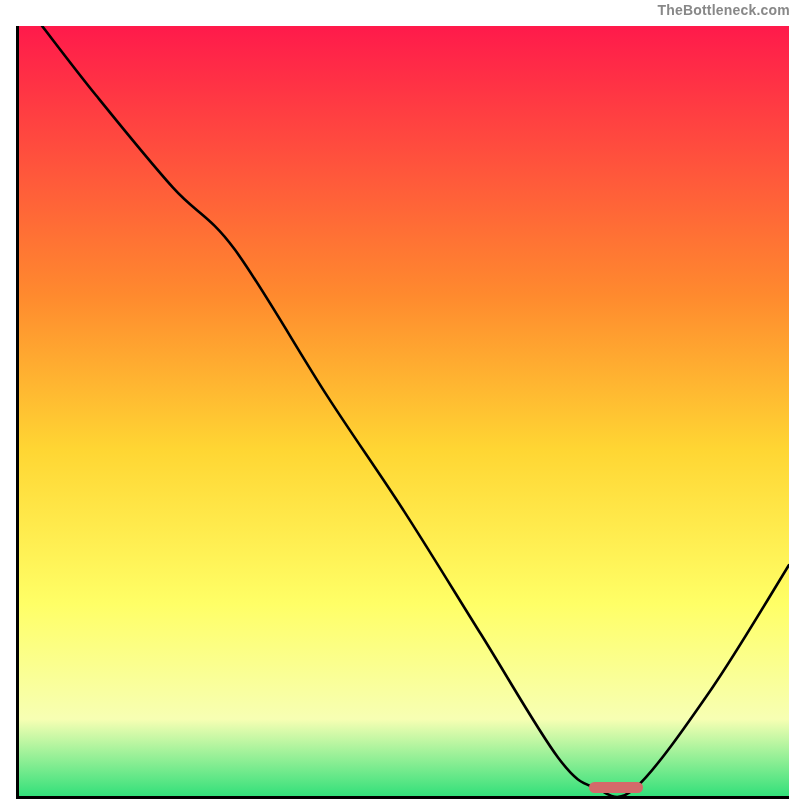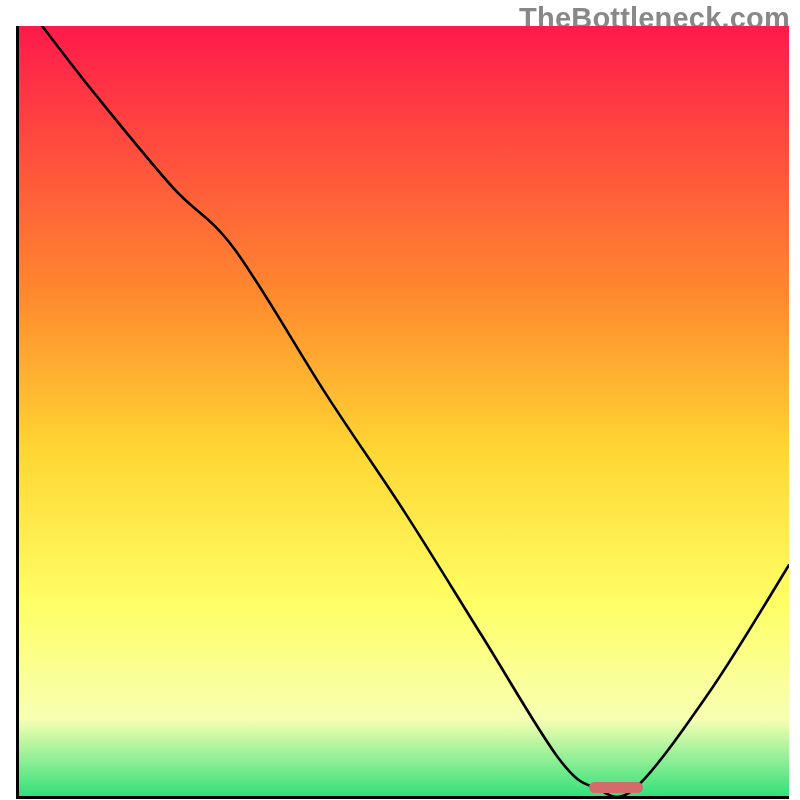--- a/index.html
+++ b/index.html
@@ -13,21 +13,21 @@
   }
   .container {
     position: relative;
     width: 800px;
     height: 800px;
   }
   .watermark {
     position: absolute;
     top: 2px;
     right: 10px;
-    font-size: 29px;
+    font-size: 14px;
     font-weight: 600;
     color: #888888;
     letter-spacing: 0.2px;
   }
   .plot-frame {
     position: absolute;
     left: 16px;
     top: 26px;
     width: 770px;
     height: 770px;

